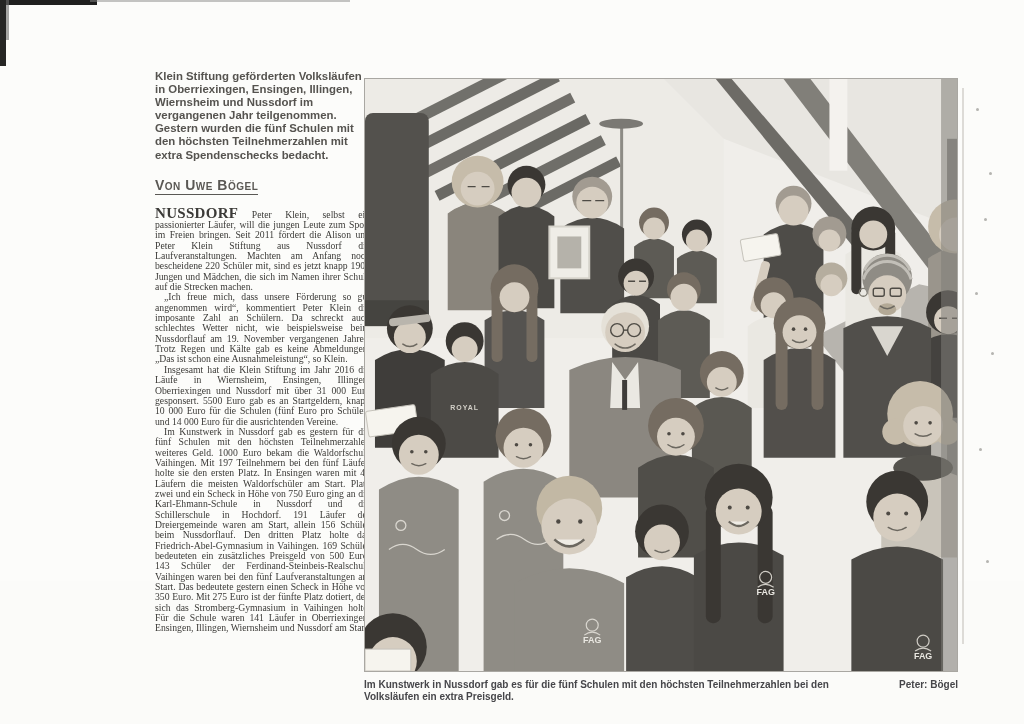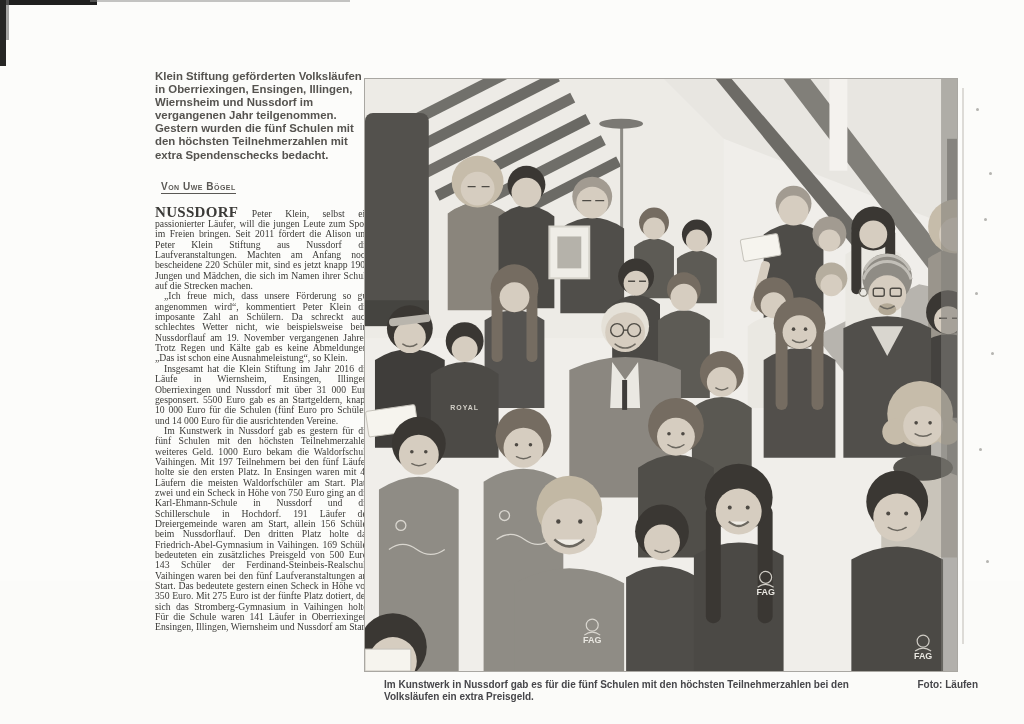--- a/index.html
+++ b/index.html
@@ -12,36 +12,36 @@
   .artifact-top2{position:absolute;left:90px;top:0;width:260px;height:2px;background:#8a8a88;opacity:.5;}
   .artifact-left{position:absolute;left:0;top:0;width:6px;height:66px;background:#262624;}
   .artifact-left2{position:absolute;left:6px;top:0;width:3px;height:40px;background:#6d6d6a;opacity:.6;}
   .scan-line-right{position:absolute;left:962px;top:88px;width:2px;height:556px;background:#dddbd7;}
   .speck{position:absolute;width:3px;height:3px;border-radius:50%;background:#b5b4b0;}
 
   
   .text-col{position:absolute;left:155px;top:70px;width:215px;color:#3c3b38;}
   .lead{margin:0 0 14px 0;font-size:11.4px;line-height:13.1px;font-weight:600;
         color:#55534f;text-align:left;}
-  .byline{display:inline-block;margin:0 0 13px 6px;font-size:10px;font-weight:700;
+  .byline{display:inline-block;margin:0 0 13px 0;font-size:14px;font-weight:700;
           font-variant:small-caps;letter-spacing:.5px;color:#5a5854;
           border-bottom:1px solid #5a5854;padding-bottom:1px;}
   .body-p{margin:0;font-family:"Liberation Serif",serif;font-size:9.7px;
           line-height:10.35px;text-align:justify;color:#3b3a37;hyphens:auto;}
   .body-p.indent{text-indent:9px;}
   .loc-tag{font-weight:700;font-size:15px;letter-spacing:.3px;}
 
   
   .photo-wrap{position:absolute;left:364px;top:78px;width:594px;height:594px;
               border:1px solid #a9a7a2;box-sizing:border-box;background:#f1efeb;}
   .photo-wrap svg{display:block;}
 
   
   .caption-row{position:absolute;left:364px;top:679px;width:594px;display:flex;
-               align-items:flex-start;margin-left:20px;}
+               align-items:flex-start;}
   .caption{font-size:10px;line-height:12px;font-weight:600;color:#46464a;}
   .credit{font-size:10px;line-height:12px;font-weight:600;color:#46464a;
           white-space:nowrap;margin-left:14px;}
 
   
   .skin{fill:#d6cdc0}
   .hairDk{fill:#3a3733}
   .hairBr{fill:#756c61}
   .hairBl{fill:#c6bcaa}
   .hairGy{fill:#a29b91}
@@ -358,16 +358,16 @@
           <text class="fag" y="10">FAG</text>
         </g>
       </g>
 
       <rect x="578" y="0" width="16" height="594" fill="#7f7d78" opacity="0.55"></rect>
     </svg>
   </div>
 
   <div class="caption-row">
     <span class="caption">Im Kunstwerk in Nussdorf gab es für die fünf Schulen mit den höchsten Teilnehmerzahlen bei den Volksläufen ein extra Preisgeld.</span>
-    <span class="credit">Foto: Läufen</span>
+    <span class="credit">Peter: Bögel</span>
   </div>
 
 </div>
 
 </body></html>

